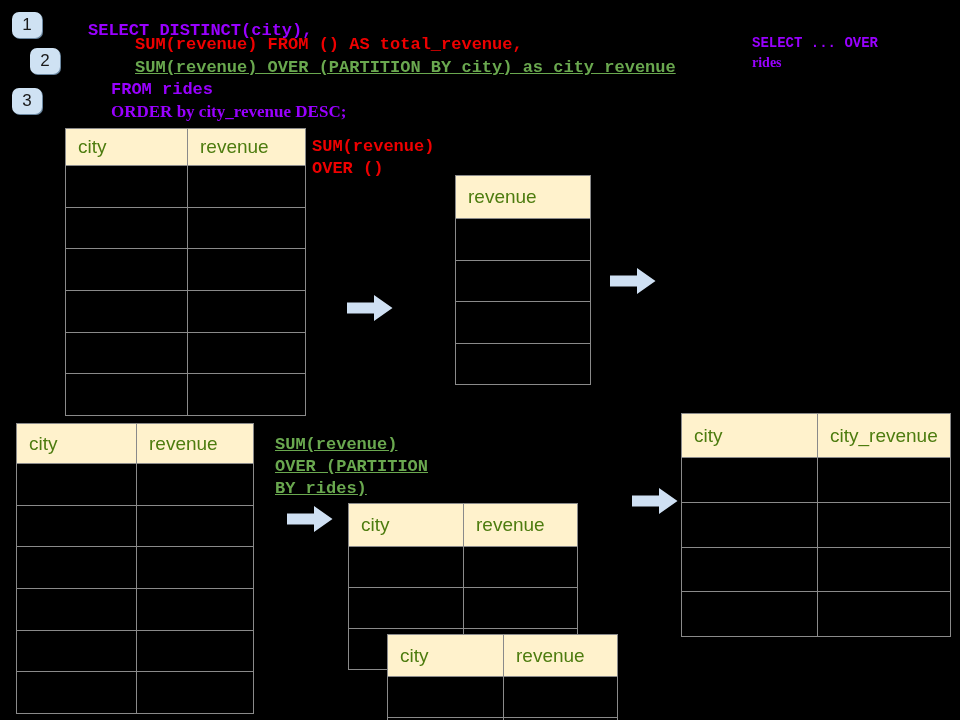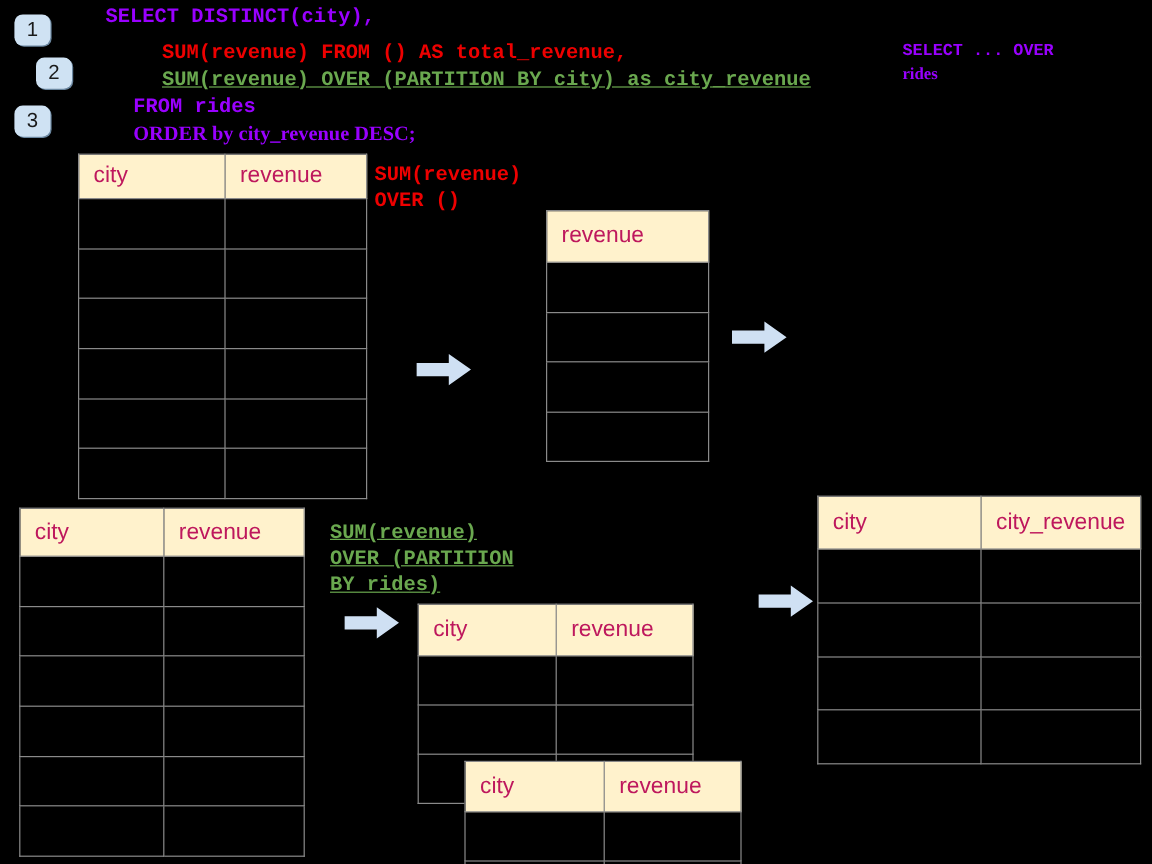--- a/index.html
+++ b/index.html
@@ -29,21 +29,21 @@
 
   
   table.tbl{
     position:absolute;border-collapse:collapse;table-layout:fixed;
     background:#000;
   }
   table.tbl th,table.tbl td{
     border:1px solid #8a8a8a;padding:0;
   }
   table.tbl th{
-    background:#fff2cc;color:#be185d;font-weight:400;
+    background:#fff2cc;color:#4d7c0f;font-weight:400;
     font:19px "Liberation Sans",sans-serif;
     text-align:left;padding-left:12px;vertical-align:middle;
   }
   table.tbl td{background:#000;}
 
   .t1 thead tr{height:37px;} .t1 tbody tr{height:41.7px;}
   .t2 thead tr{height:43px;} .t2 tbody tr{height:41.5px;}
   .t3 thead tr{height:40px;} .t3 tbody tr{height:41.7px;}
   .t4 thead tr{height:43px;} .t4 tbody tr{height:41px;}
   .t5 thead tr{height:42px;} .t5 tbody tr{height:41px;}
@@ -51,21 +51,21 @@
 
   .arrow{position:absolute;width:46px;height:28px;}
 </style>
 </head>
 <body>
 
 <div class="badge" style="left:12px;top:12px;">1</div>
 <div class="badge" style="left:30px;top:48px;">2</div>
 <div class="badge" style="left:12px;top:88px;">3</div>
 
-<div class="code purple" style="left:88px;top:4px;">SELECT DISTINCT(city),</div>
+<div class="code purple" style="left:88px;top:20px;">SELECT DISTINCT(city),</div>
 <div class="code red" style="left:135px;top:34px;">SUM(revenue) FROM () AS total_revenue,</div>
 <div class="code green" style="left:135px;top:57px;">SUM(revenue) OVER (PARTITION BY city) as city_revenue</div>
 <div class="code purple" style="left:111px;top:79px;text-align:right;">FROM rides</div>
 <div class="code purple" style="left:111px;top:101px;font-family:Liberation Serif, serif;">ORDER by city_revenue DESC;</div>
 
 <div class="code purple small-code" style="left:752px;top:34px;">SELECT ... OVER</div>
 <div class="code purple small-code" style="left:752px;top:53px;font-family:Liberation Serif, serif;">rides</div>
 
 <div class="code red" style="left:312px;top:136px;">SUM(revenue)</div>
 <div class="code red" style="left:312px;top:158px;">OVER ()</div>

